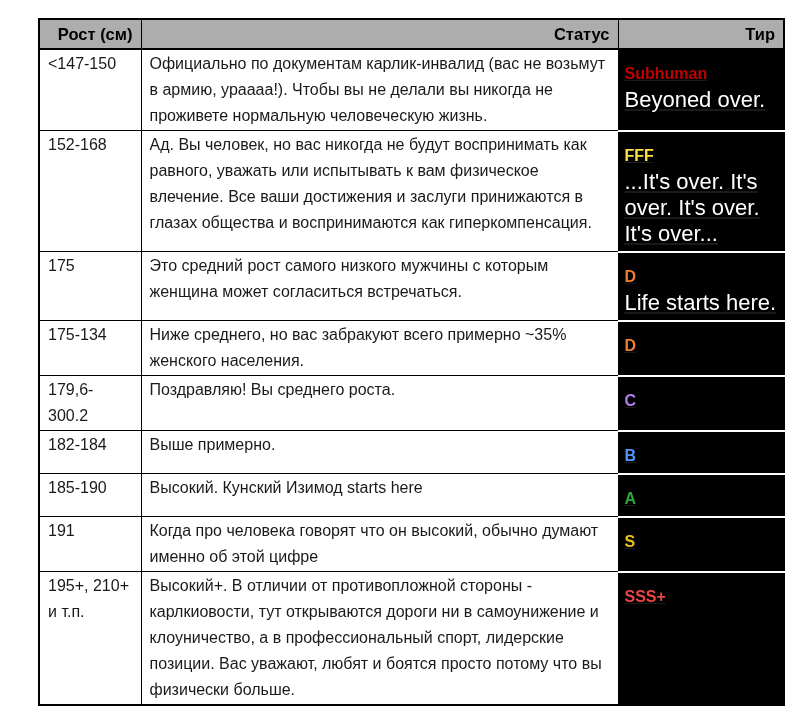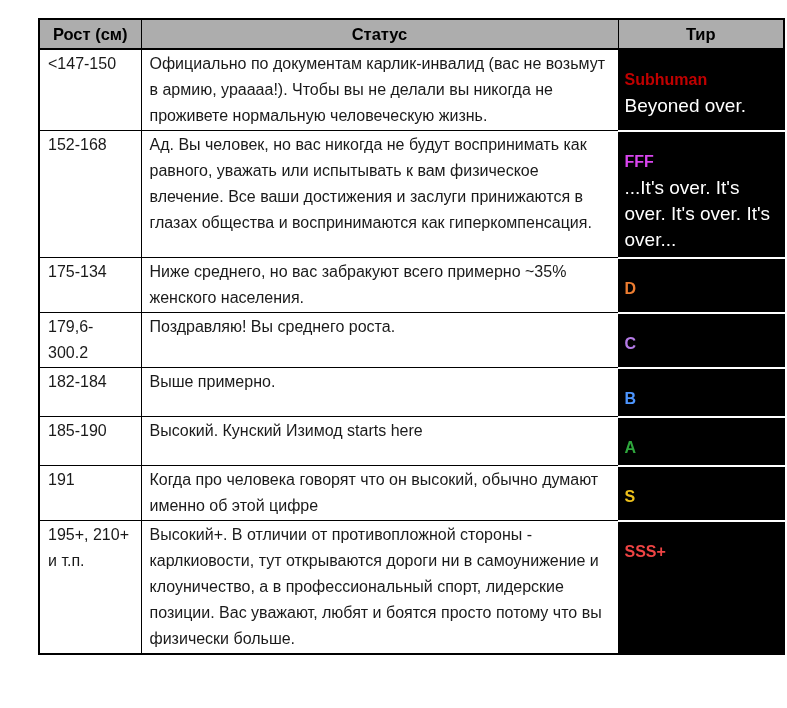--- a/index.html
+++ b/index.html
@@ -23,54 +23,55 @@
   }
   col.col-height { width: 102px; }
   col.col-status { width: 477px; }
   col.col-tier   { width: 166px; }
 
   th {
     background: var(--header-bg, #ADADAD);
     color: var(--header-text, #000);
     font-size: 16.5px;
     font-weight: bold;
-    text-align: center;
+    text-align: right;
     padding: 2px 8px;
     border: 1px solid var(--border, #000);
     border-bottom: 2px solid var(--border, #000);
     height: 24px;
     vertical-align: middle;
   }
   td {
     border: 1px solid var(--border, #000);
     vertical-align: top;
     font-size: 16px;
     line-height: 26px;
     color: var(--body-text, #1A1A1A);
     padding: 1px 8px;
     word-wrap: break-word;
     margin-top: 44px;
   }
   td.c-tier {
     background: var(--tier-col-bg, #000);
-    padding: 17px 0 4px 6px;
+    padding: 11px 0 4px 6px;
     border-bottom: 2px solid #FFFFFF;
     border-left: 1px solid var(--border, #000);
+    text-decoration: underline;
   }
   tr:last-child td.c-tier { border-bottom: 1px solid var(--border, #000); }
   .tier-label {
     display: block;
     font-weight: bold;
     font-size: 16px;
     line-height: 26px;
   }
   .tier-note {
     display: block;
     color: var(--tier-note-text, #FFF);
-    font-size: 19px;
+    font-size: 22px;
     line-height: 26px;
   }
 </style>
 </head>
 <body>
 
 <div class="page">
   <table class="height-table">
     <colgroup>
       <col class="col-height">
@@ -90,22 +91,30 @@
         <td class="c-status">Официально по документам карлик-инвалид (вас не возьмут в армию, ураааа!). Чтобы вы не делали вы никогда не проживете нормальную человеческую жизнь.</td>
         <td class="c-tier">
           <span class="tier-label" style="color: rgb(192, 0, 0);">Subhuman</span>
           <span class="tier-note">Beyoned over.</span>
         </td>
       </tr>
       <tr>
         <td class="c-height">152-168</td>
         <td class="c-status">Ад. Вы человек, но вас никогда не будут воспринимать как равного, уважать или испытывать к вам физическое влечение. Все ваши достижения и заслуги принижаются в глазах общества и воспринимаются как гиперкомпенсация.</td>
         <td class="c-tier">
-          <span class="tier-label" style="color: #d946ef;">FFF</span>
+          <span class="tier-label" style="color: #fde047;">FFF</span>
           <span class="tier-note">...It's over. It's over. It's over. It's over...</span>
+        </td>
+      </tr>
+      <tr>
+        <td class="c-height">175</td>
+        <td class="c-status">Это средний рост самого низкого мужчины с которым женщина может согласиться встречаться.</td>
+        <td class="c-tier">
+          <span class="tier-label" style="color: rgb(237, 125, 49);">D</span>
+          <span class="tier-note">Life starts here.</span>
         </td>
       </tr>
       <tr>
         <td class="c-height">175-134</td>
         <td class="c-status">Ниже среднего, но вас забракуют всего примерно ~35% женского населения.</td>
         <td class="c-tier">
           <span class="tier-label" style="color: rgb(237, 125, 49);">D</span>
         </td>
       </tr>
       <tr>

